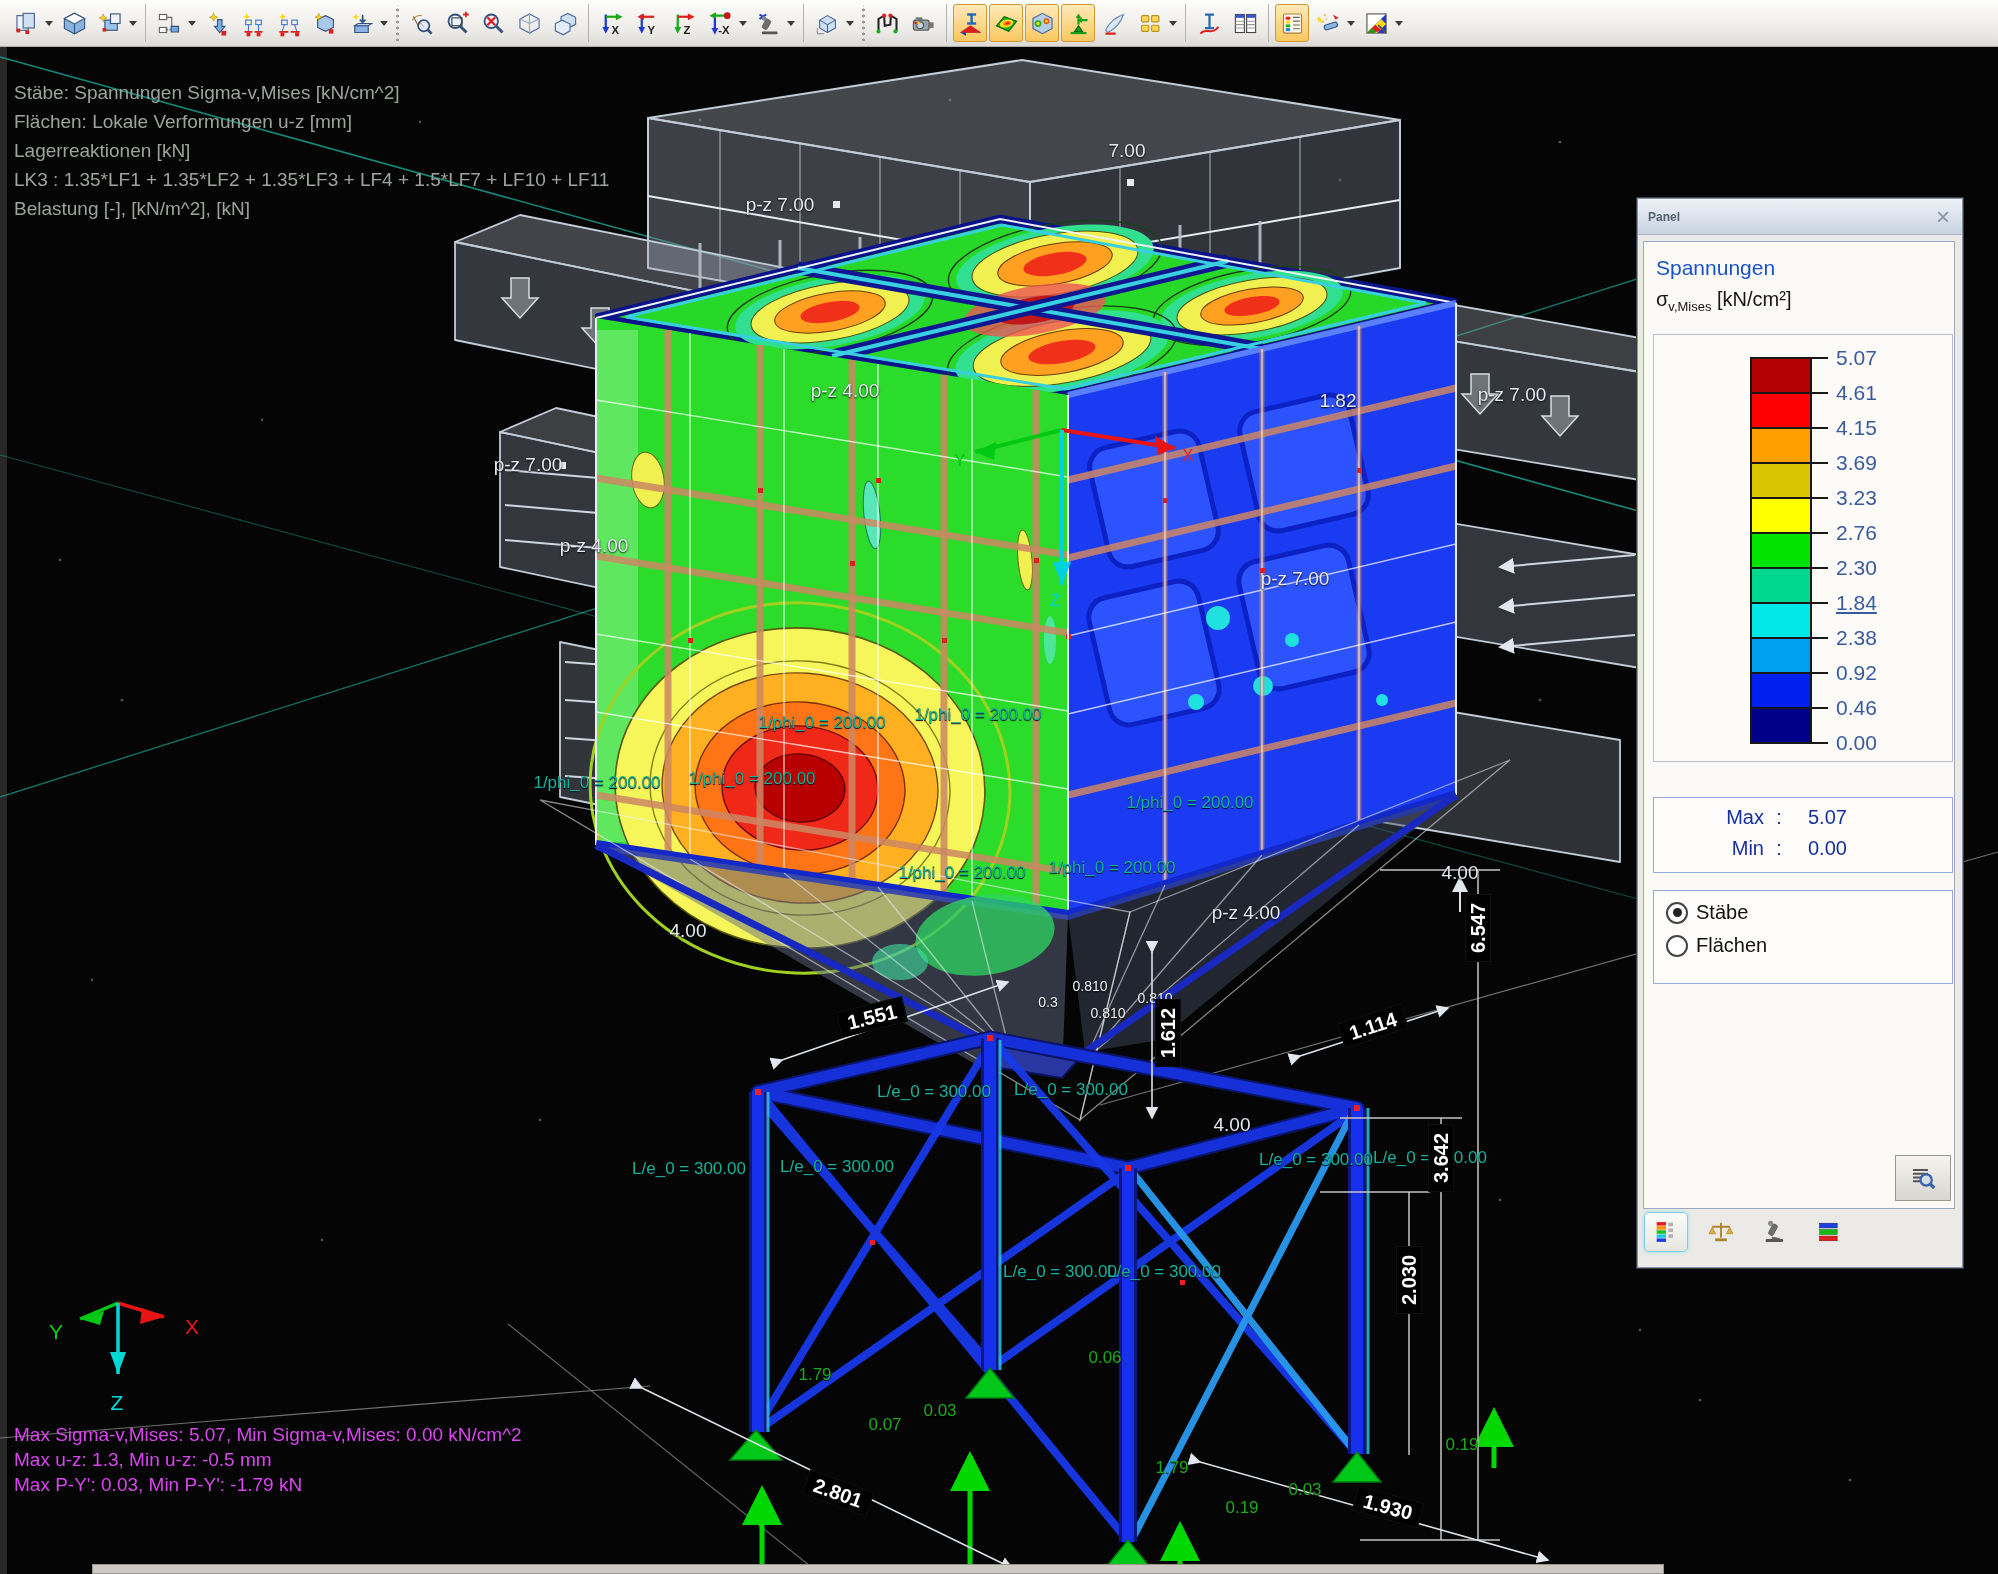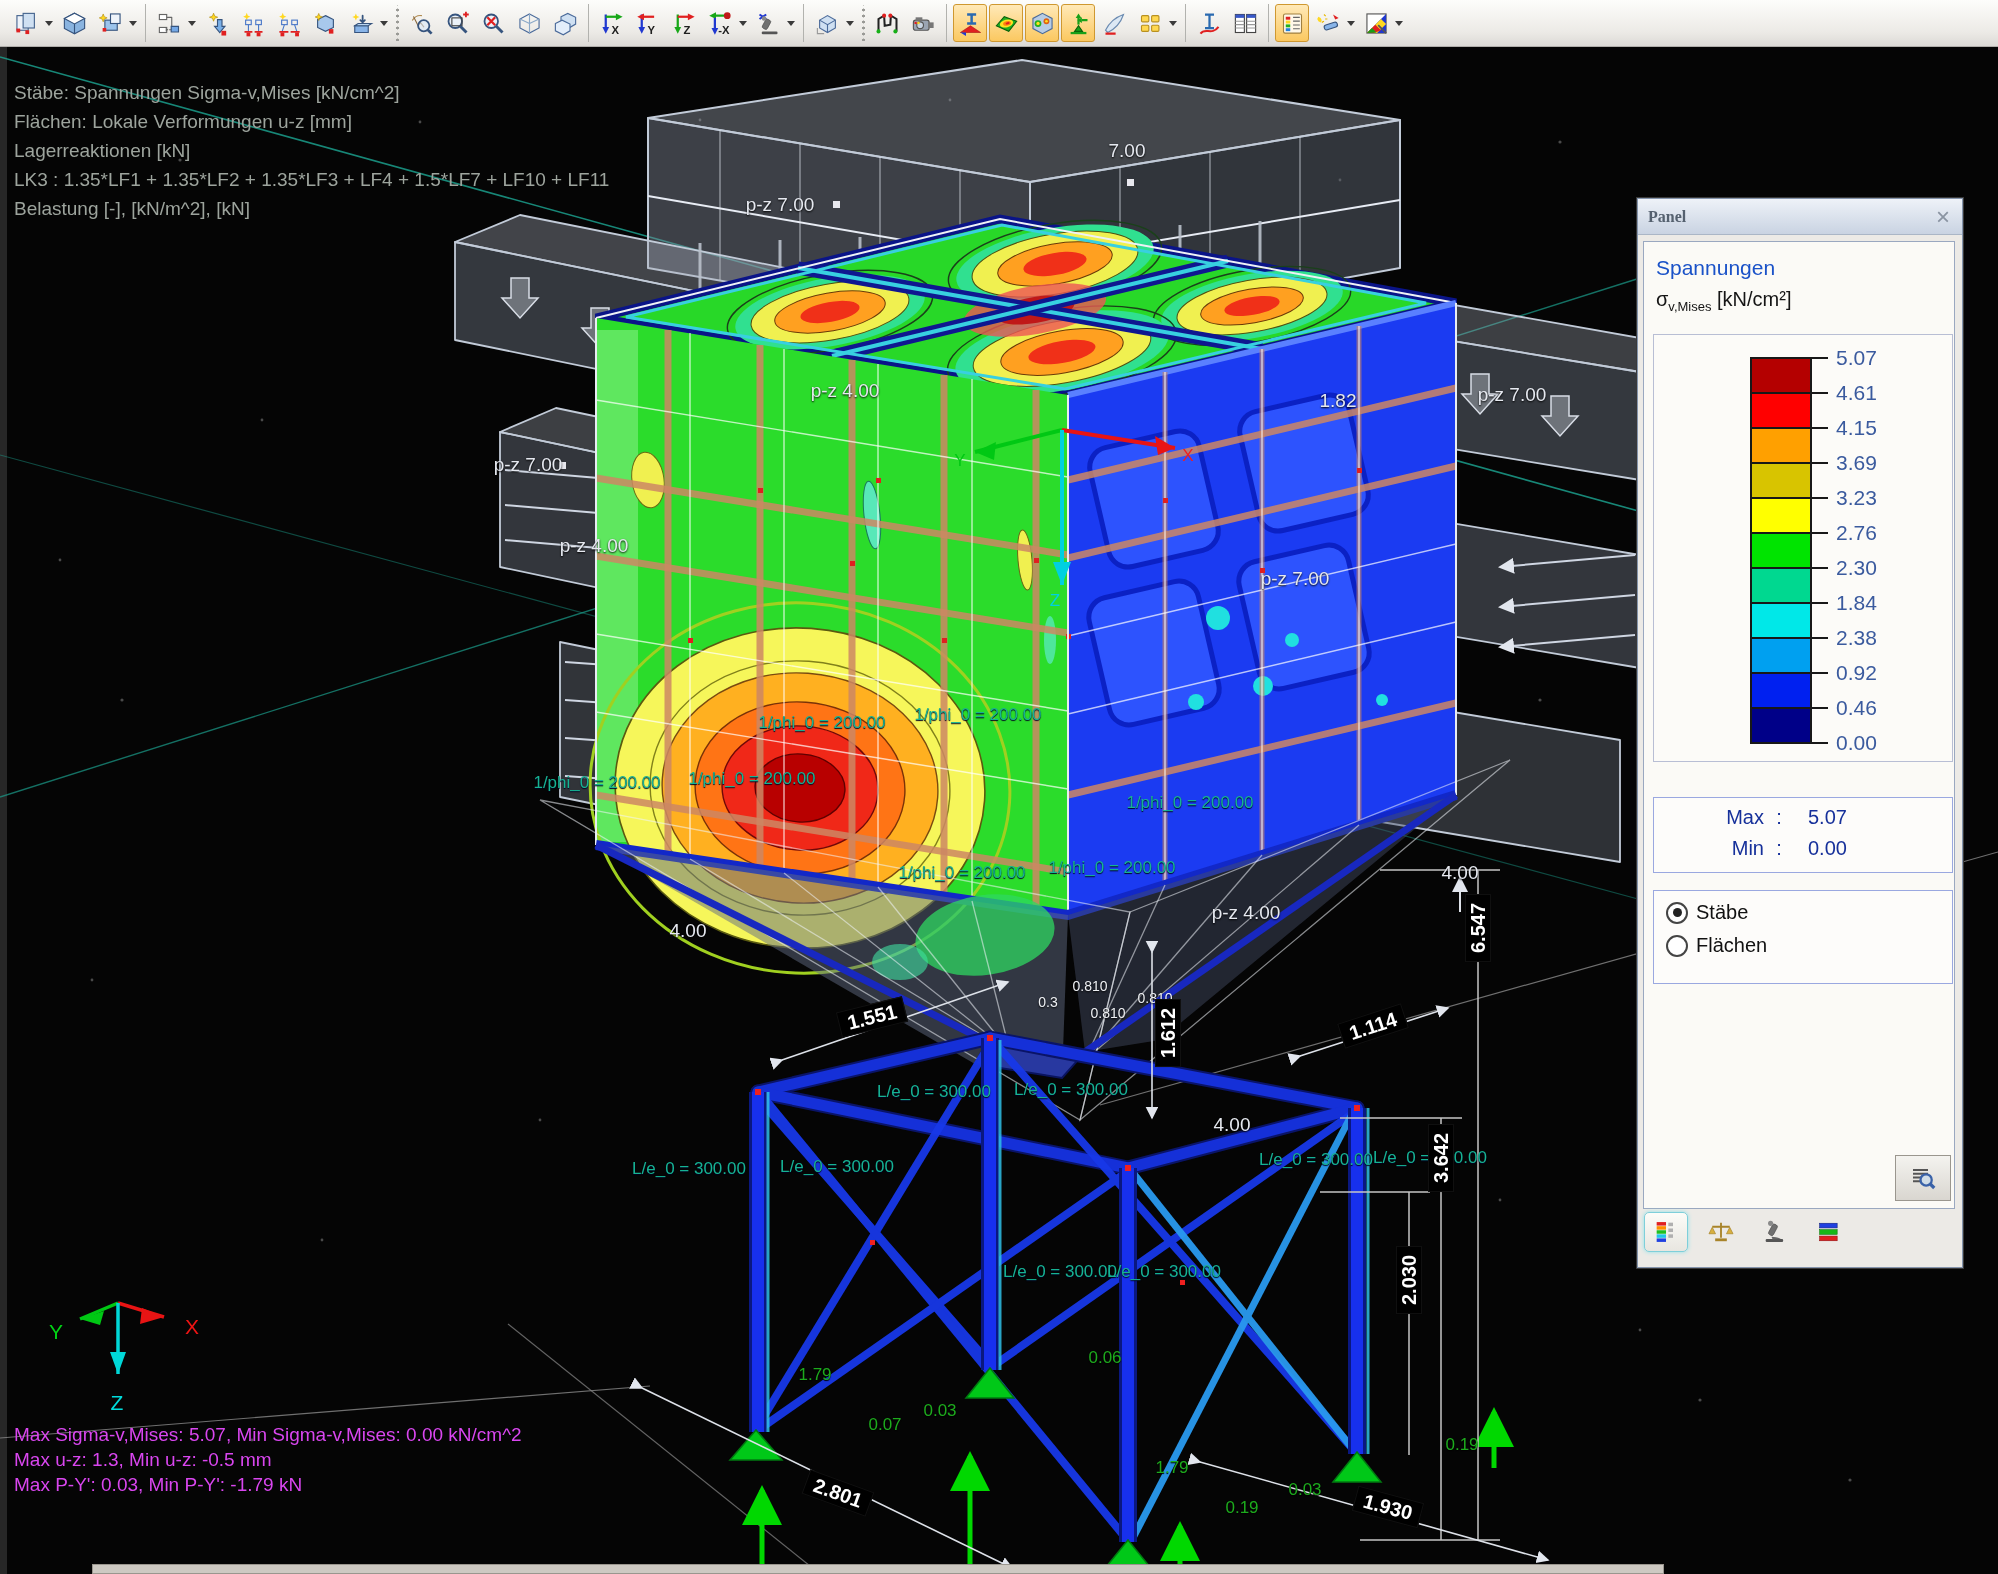--- a/index.html
+++ b/index.html
@@ -42,21 +42,21 @@
   
   .overlay-header{position:absolute;left:14px;top:78px;color:#9da49d;font-size:19px;line-height:29px;}
   .overlay-status{position:absolute;left:14px;top:1422px;color:#d946ef;font-size:19px;line-height:25px;}
 
   
   .panel{position:absolute;left:1637px;top:198px;width:326px;height:1070px;
     background:#eceae6;border:1px solid #8494ac;box-shadow:0 0 0 1px #3a3a3a;box-sizing:border-box;}
   .p-title{position:absolute;left:0;top:0;right:0;height:36px;
     background:linear-gradient(#eef2f8,#c9d3e2);border-bottom:1px solid #aab6c6;
     display:flex;align-items:center;padding:0 10px;box-sizing:border-box;}
-  .p-title span.txt{font-size:16px;font-weight:bold;color:#55616f;flex:1;font-family:Liberation Serif, serif;}
+  .p-title span.txt{font-size:12px;font-weight:bold;color:#55616f;flex:1;}
   .p-close{font-size:24px;color:#8a94a2;line-height:20px;padding:0 2px;}
   .p-body{position:absolute;left:5px;right:7px;top:42px;height:966px;
     background:#fbfaf6;border:1px solid #9aa8c0;}
   .p-sec{position:absolute;left:12px;top:14px;font-size:21px;color:#1a52c8;}
   .p-qty{position:absolute;left:12px;top:46px;font-size:20px;color:#151515;}
   .p-qty sub{font-size:13px;}
   .leg-box{position:absolute;left:9px;top:92px;width:298px;height:426px;
     background:#fcfbf8;border:1px solid #b8bed4;}
   .leg-col{position:absolute;left:96px;top:22px;width:58px;border:2px solid #181818;}
   .leg-cell{width:58px;height:33px;border-bottom:2px solid #181818;}
@@ -870,21 +870,21 @@
           <div class="leg-lab" style="top: 81px;">4.15</div>
           <div class="leg-tick" style="top: 127px;"></div>
           <div class="leg-lab" style="top: 116px;">3.69</div>
           <div class="leg-tick" style="top: 162px;"></div>
           <div class="leg-lab" style="top: 151px;">3.23</div>
           <div class="leg-tick" style="top: 197px;"></div>
           <div class="leg-lab" style="top: 186px;">2.76</div>
           <div class="leg-tick" style="top: 232px;"></div>
           <div class="leg-lab" style="top: 221px;">2.30</div>
           <div class="leg-tick" style="top: 267px;"></div>
-          <div class="leg-lab" style="top: 256px;">1.84</div>
+          <div class="leg-lab" style="top: 256px; text-decoration: underline;">1.84</div>
           <div class="leg-tick" style="top: 302px;"></div>
           <div class="leg-lab" style="top: 291px;">2.38</div>
           <div class="leg-tick" style="top: 337px;"></div>
           <div class="leg-lab" style="top: 326px;">0.92</div>
           <div class="leg-tick" style="top: 372px;"></div>
           <div class="leg-lab" style="top: 361px;">0.46</div>
           <div class="leg-tick" style="top: 407px;"></div>
           <div class="leg-lab" style="top: 396px;">0.00</div>
         </div>
       <div class="mm-box">

